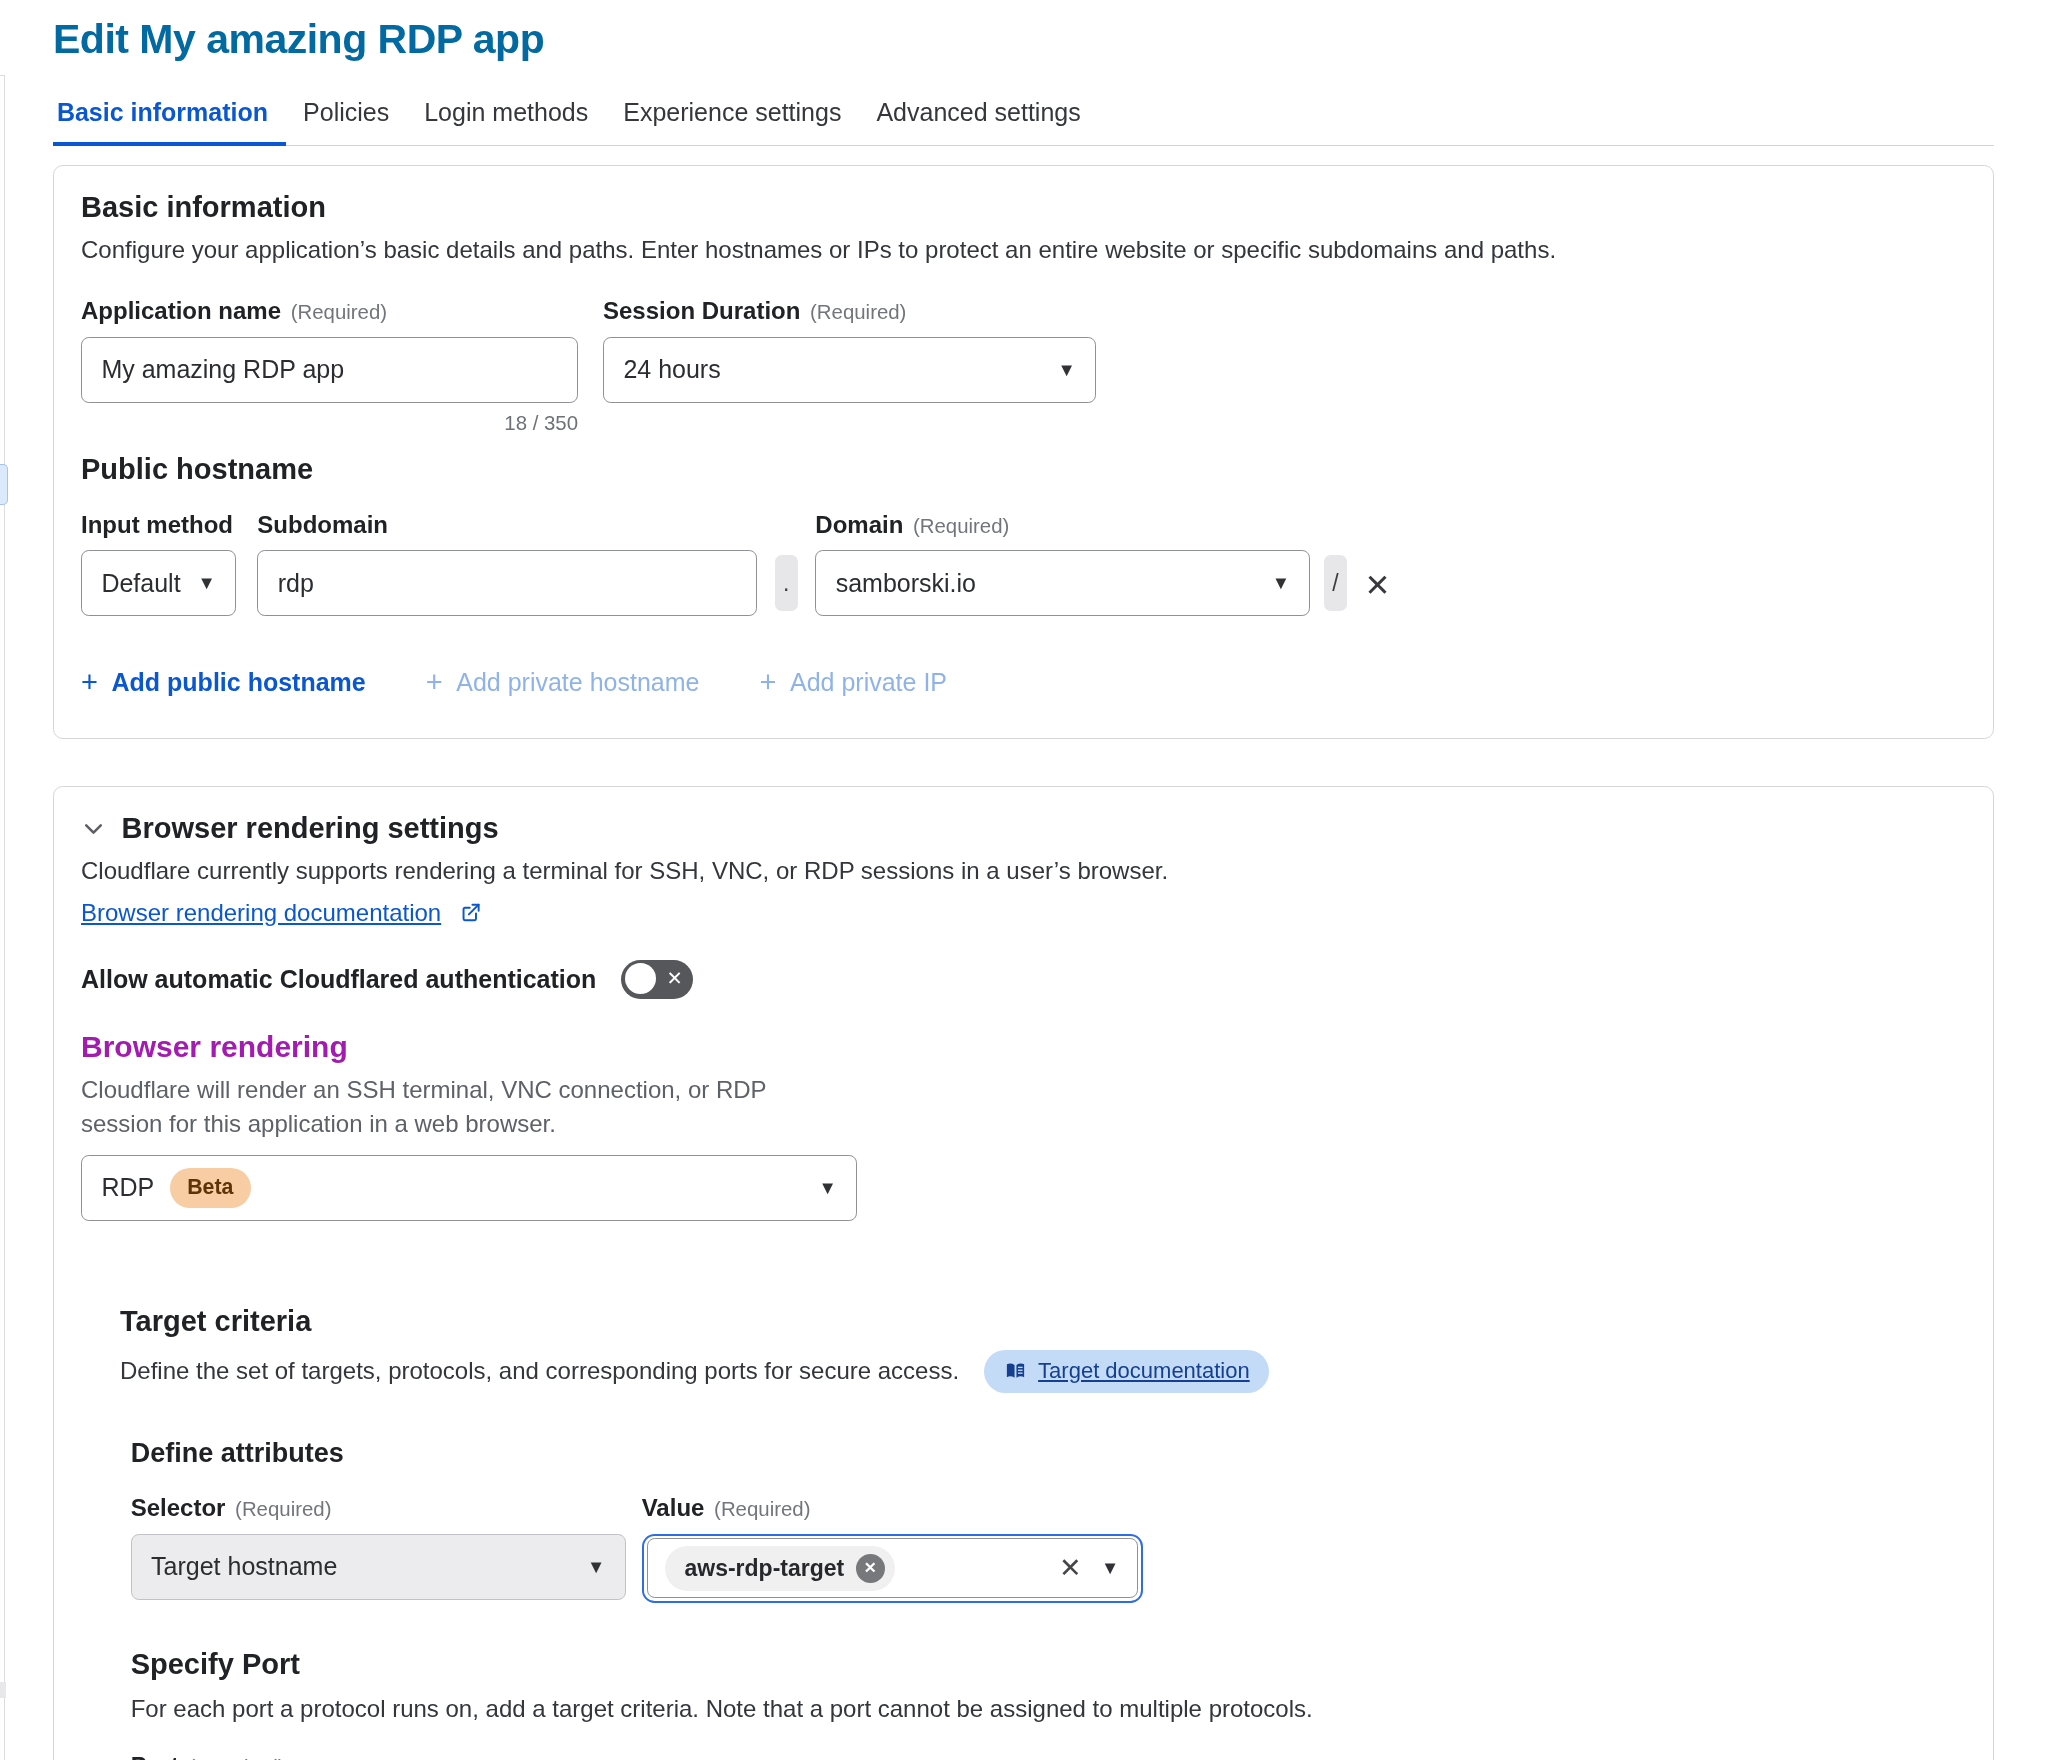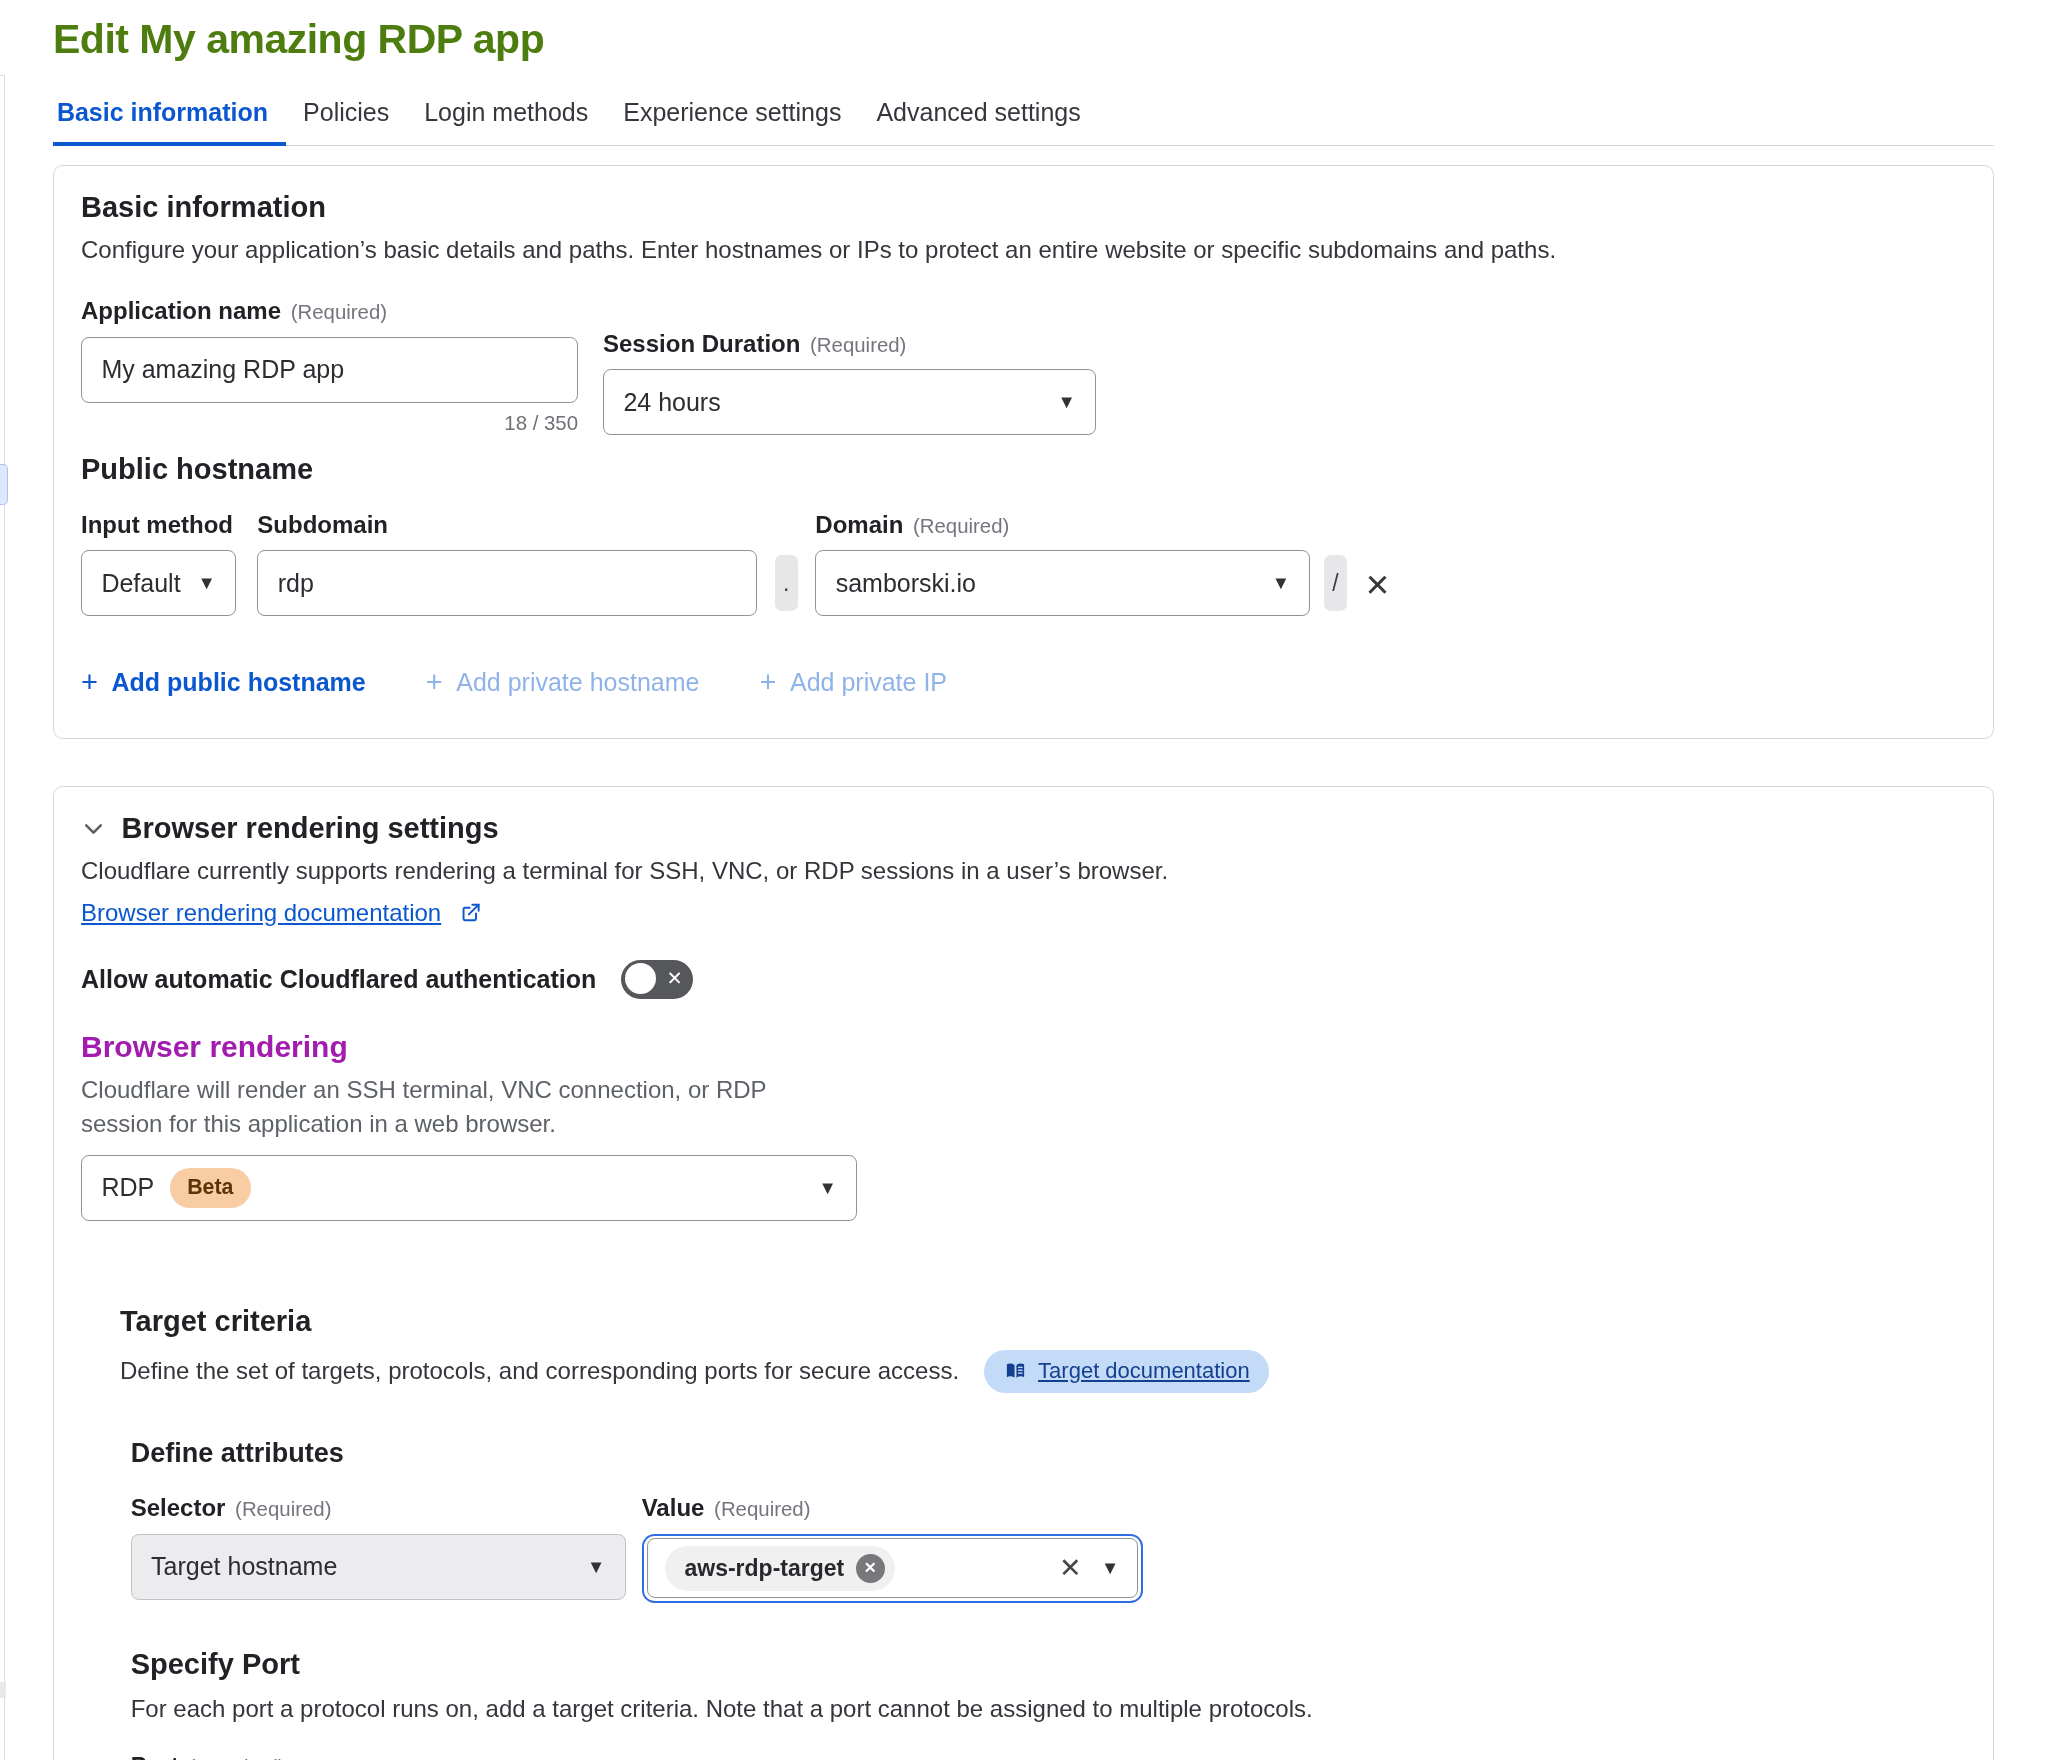--- a/index.html
+++ b/index.html
@@ -5,21 +5,21 @@
   * { margin:0; padding:0; box-sizing:border-box; }
   html,body { width:2069px; height:1760px; background:#fff; overflow:hidden;
     font-family:"Liberation Sans", sans-serif; color:#24262a; }
   .edge-vline { position:absolute; left:3.9px; top:75px; width:1px; height:1686px; background:#dcdcdf; }
   .edge-hline { position:absolute; left:0; top:75px; width:4.9px; height:1px; background:#dcdcdf; }
   .edge-blue-sliver { position:absolute; left:0; top:464px; width:7.8px; height:41px;
     background:#dce8fb; border:1px solid #a9c3ec; border-left:none; border-radius:0 4.9px 4.9px 0; }
   .edge-gray-sliver { position:absolute; left:0; top:1682px; width:5.8px; height:15.5px; background:#e8e8ea; }
 
   .content { position:absolute; left:53px; top:0; width:1941px; }
-  .page-title { margin-top:15.5px; font-size:41px; font-weight:700; color:#4d7c0f; letter-spacing:-0.5px; }
+  .page-title { margin-top:15.5px; font-size:41px; font-weight:700; color:#0369a1; letter-spacing:-0.5px; }
 
   .tabs { display:flex; margin-top:35px; border-bottom:1px solid #d4d4d8; }
   .tab { padding:0 17.5px 15.5px 17.5px; font-size:25px; font-weight:500; color:#35373c; cursor:pointer; }
   .tab:first-child { padding-left:3.9px; }
   .tab.active { color:#0b57cf; font-weight:700; border-bottom:4.9px solid #0b57cf; margin-bottom:-1px; }
 
   .card { border:1px solid #d6d6d9; border-radius:9.7px; background:#fff; padding:25px 27px 39px 27px; }
   .card1 { margin-top:19.4px; }
   .card2 { margin-top:47px; height:1359px; padding-bottom:0; }
 
@@ -33,21 +33,21 @@
   .field-row { display:flex; margin-top:33px; }
   .input, .select { height:66px; border:1px solid #8f9196; border-radius:7.8px; background:#fff;
     font-size:25px; color:#2b2d31; display:flex; align-items:center; padding:0 19.4px; }
   input.input { width:100%; outline:none; font-family:"Liberation Sans", sans-serif; }
   input.input::placeholder { color:#7c7f85; }
   .select { justify-content:space-between; cursor:pointer; }
   .caret { font-size:18.4px; color:#303236; margin-left:15.5px; }
   .char-count { font-size:20.4px; color:#6e7277; text-align:right; margin-top:9.7px; }
 
   .hn-row { display:flex; margin-top:0; }
-  .col { display:flex; flex-direction:column;justify-content:flex-end; }
+  .col { display:flex; flex-direction:column; }
   .sep-chip { width:23px; height:56px; background:#e7e7e9; border-radius:6.8px; align-self:flex-end;
     margin-bottom:4.9px; display:flex; align-items:center; justify-content:center;
     font-size:23px; color:#3a3c40; }
   .row-x { align-self:flex-end; margin-bottom:15.5px; font-size:31px; color:#37393d;
     cursor:pointer; line-height:1; padding:0 3.9px; }
 
   .links-row { display:flex; gap:60px; margin-top:50px; align-items:center; }
   .add-link { display:flex; align-items:center; gap:13.6px; font-size:25px; font-weight:700;
     color:#0b57cf; cursor:pointer; }
   .add-link .plus { font-weight:400; font-size:29px; }

